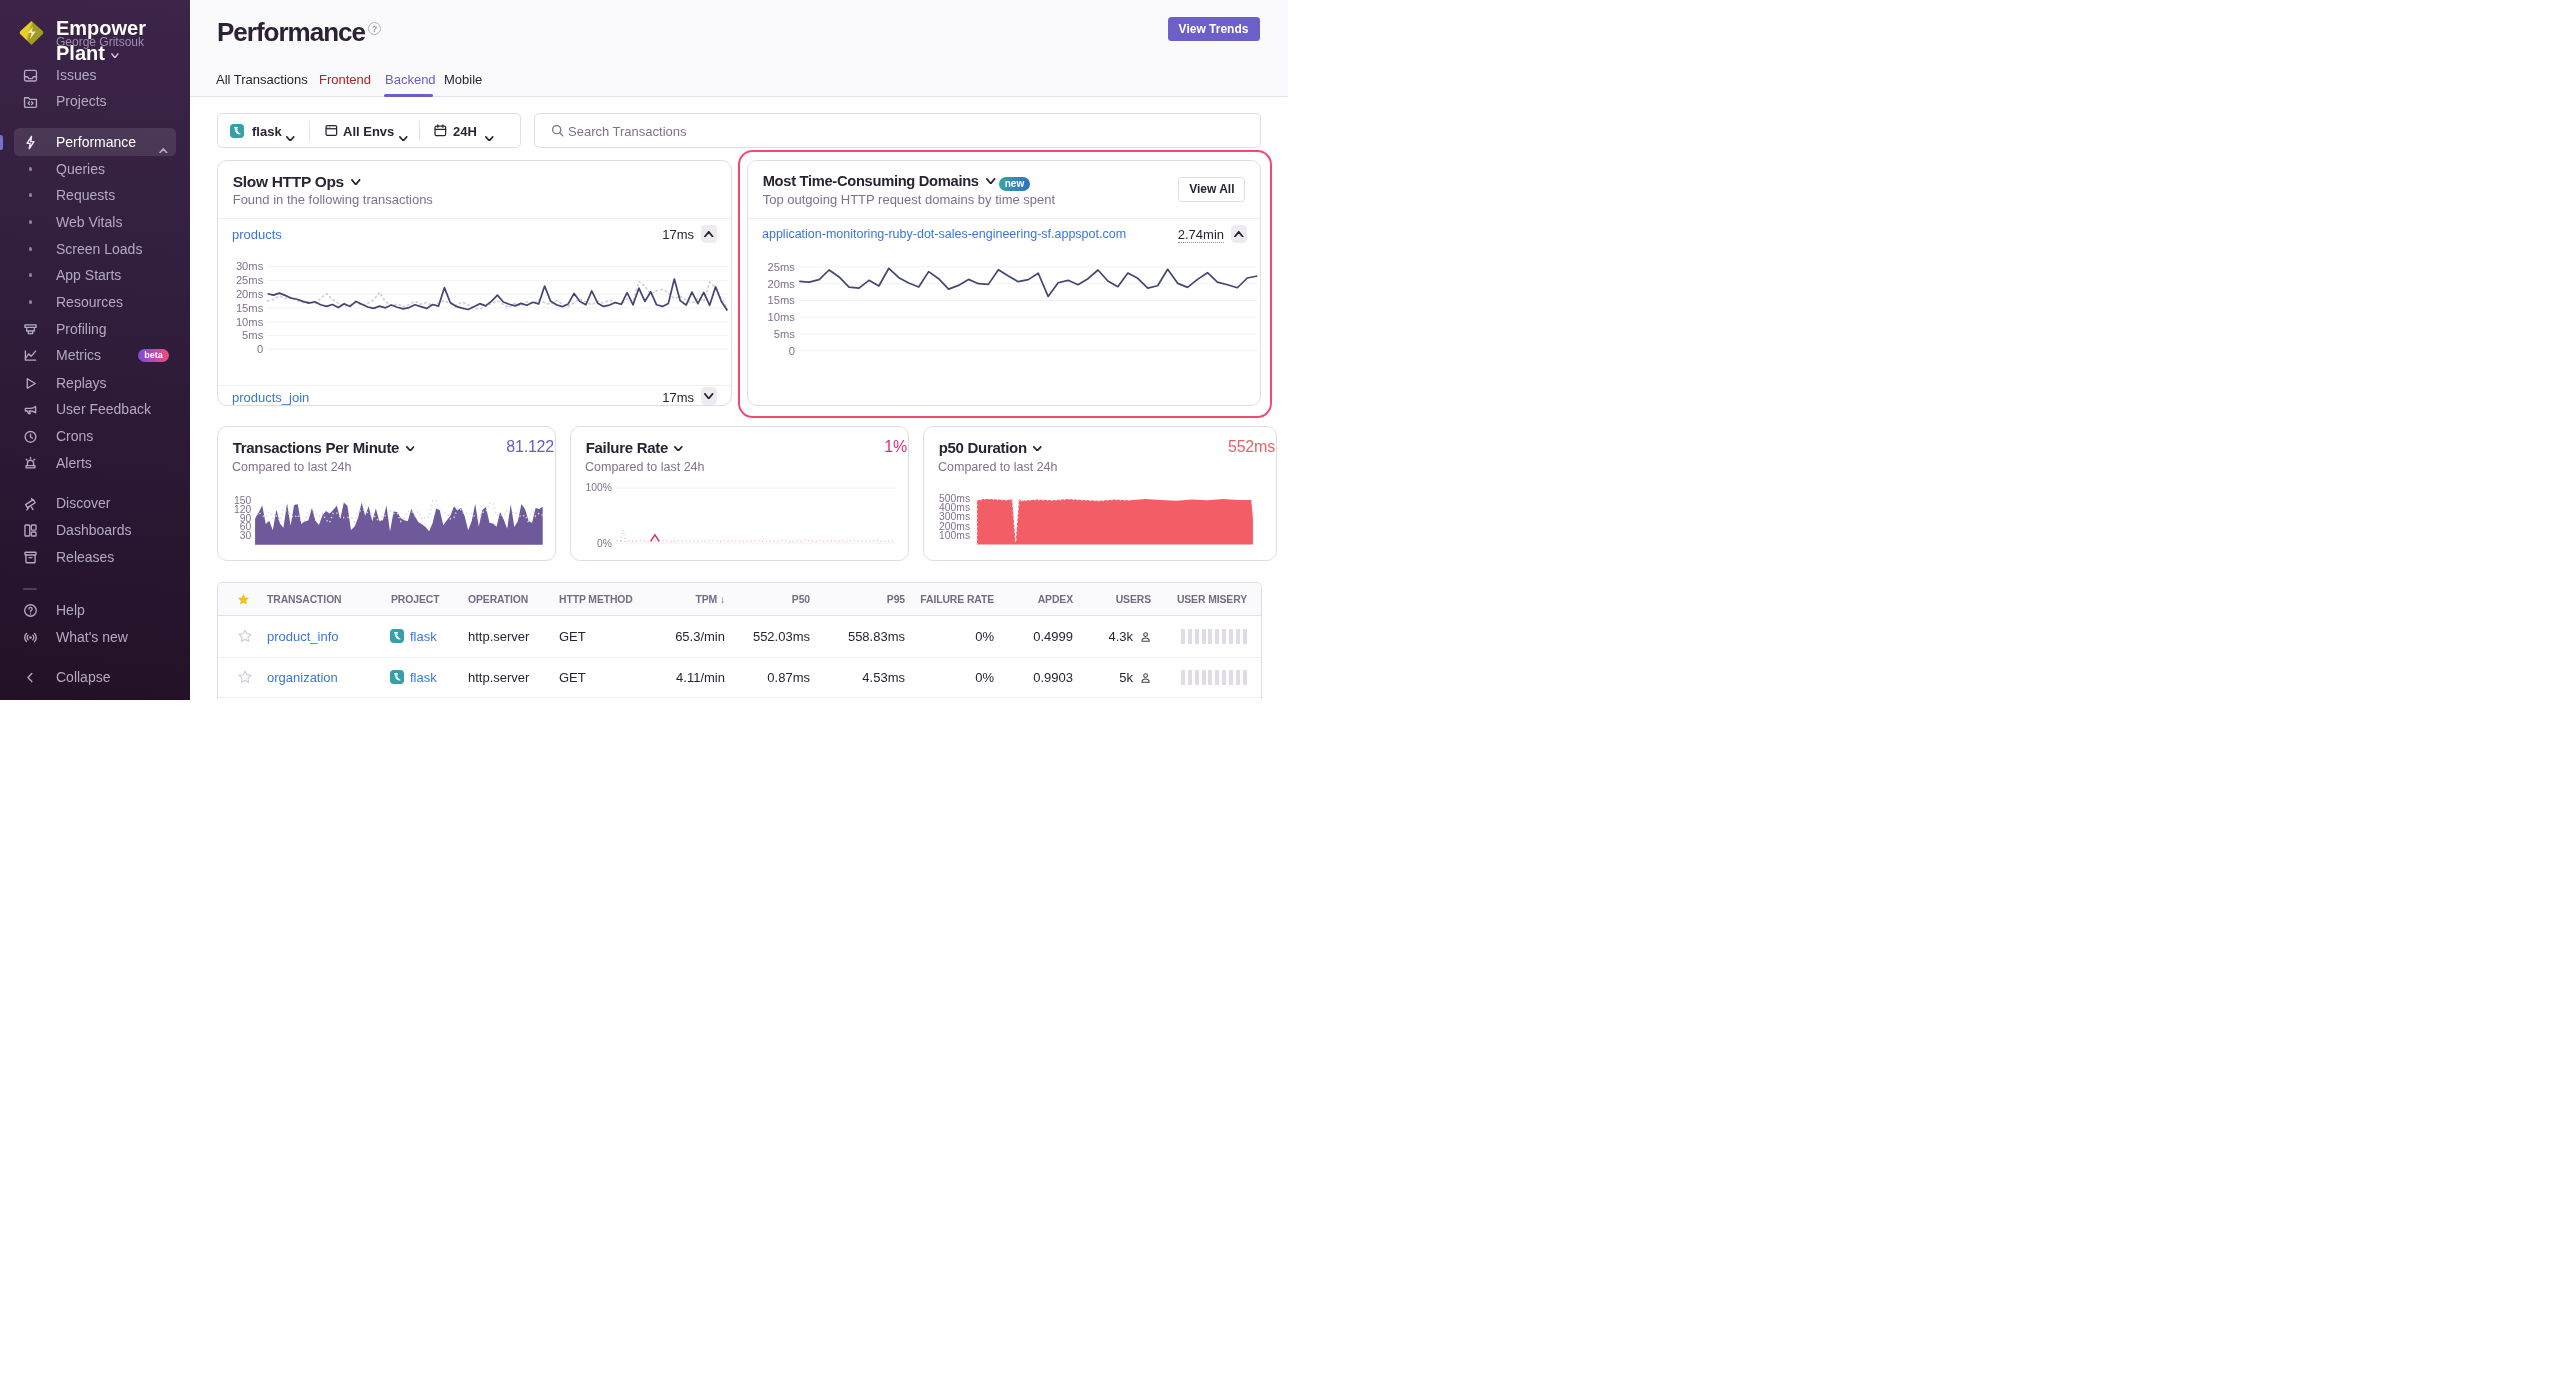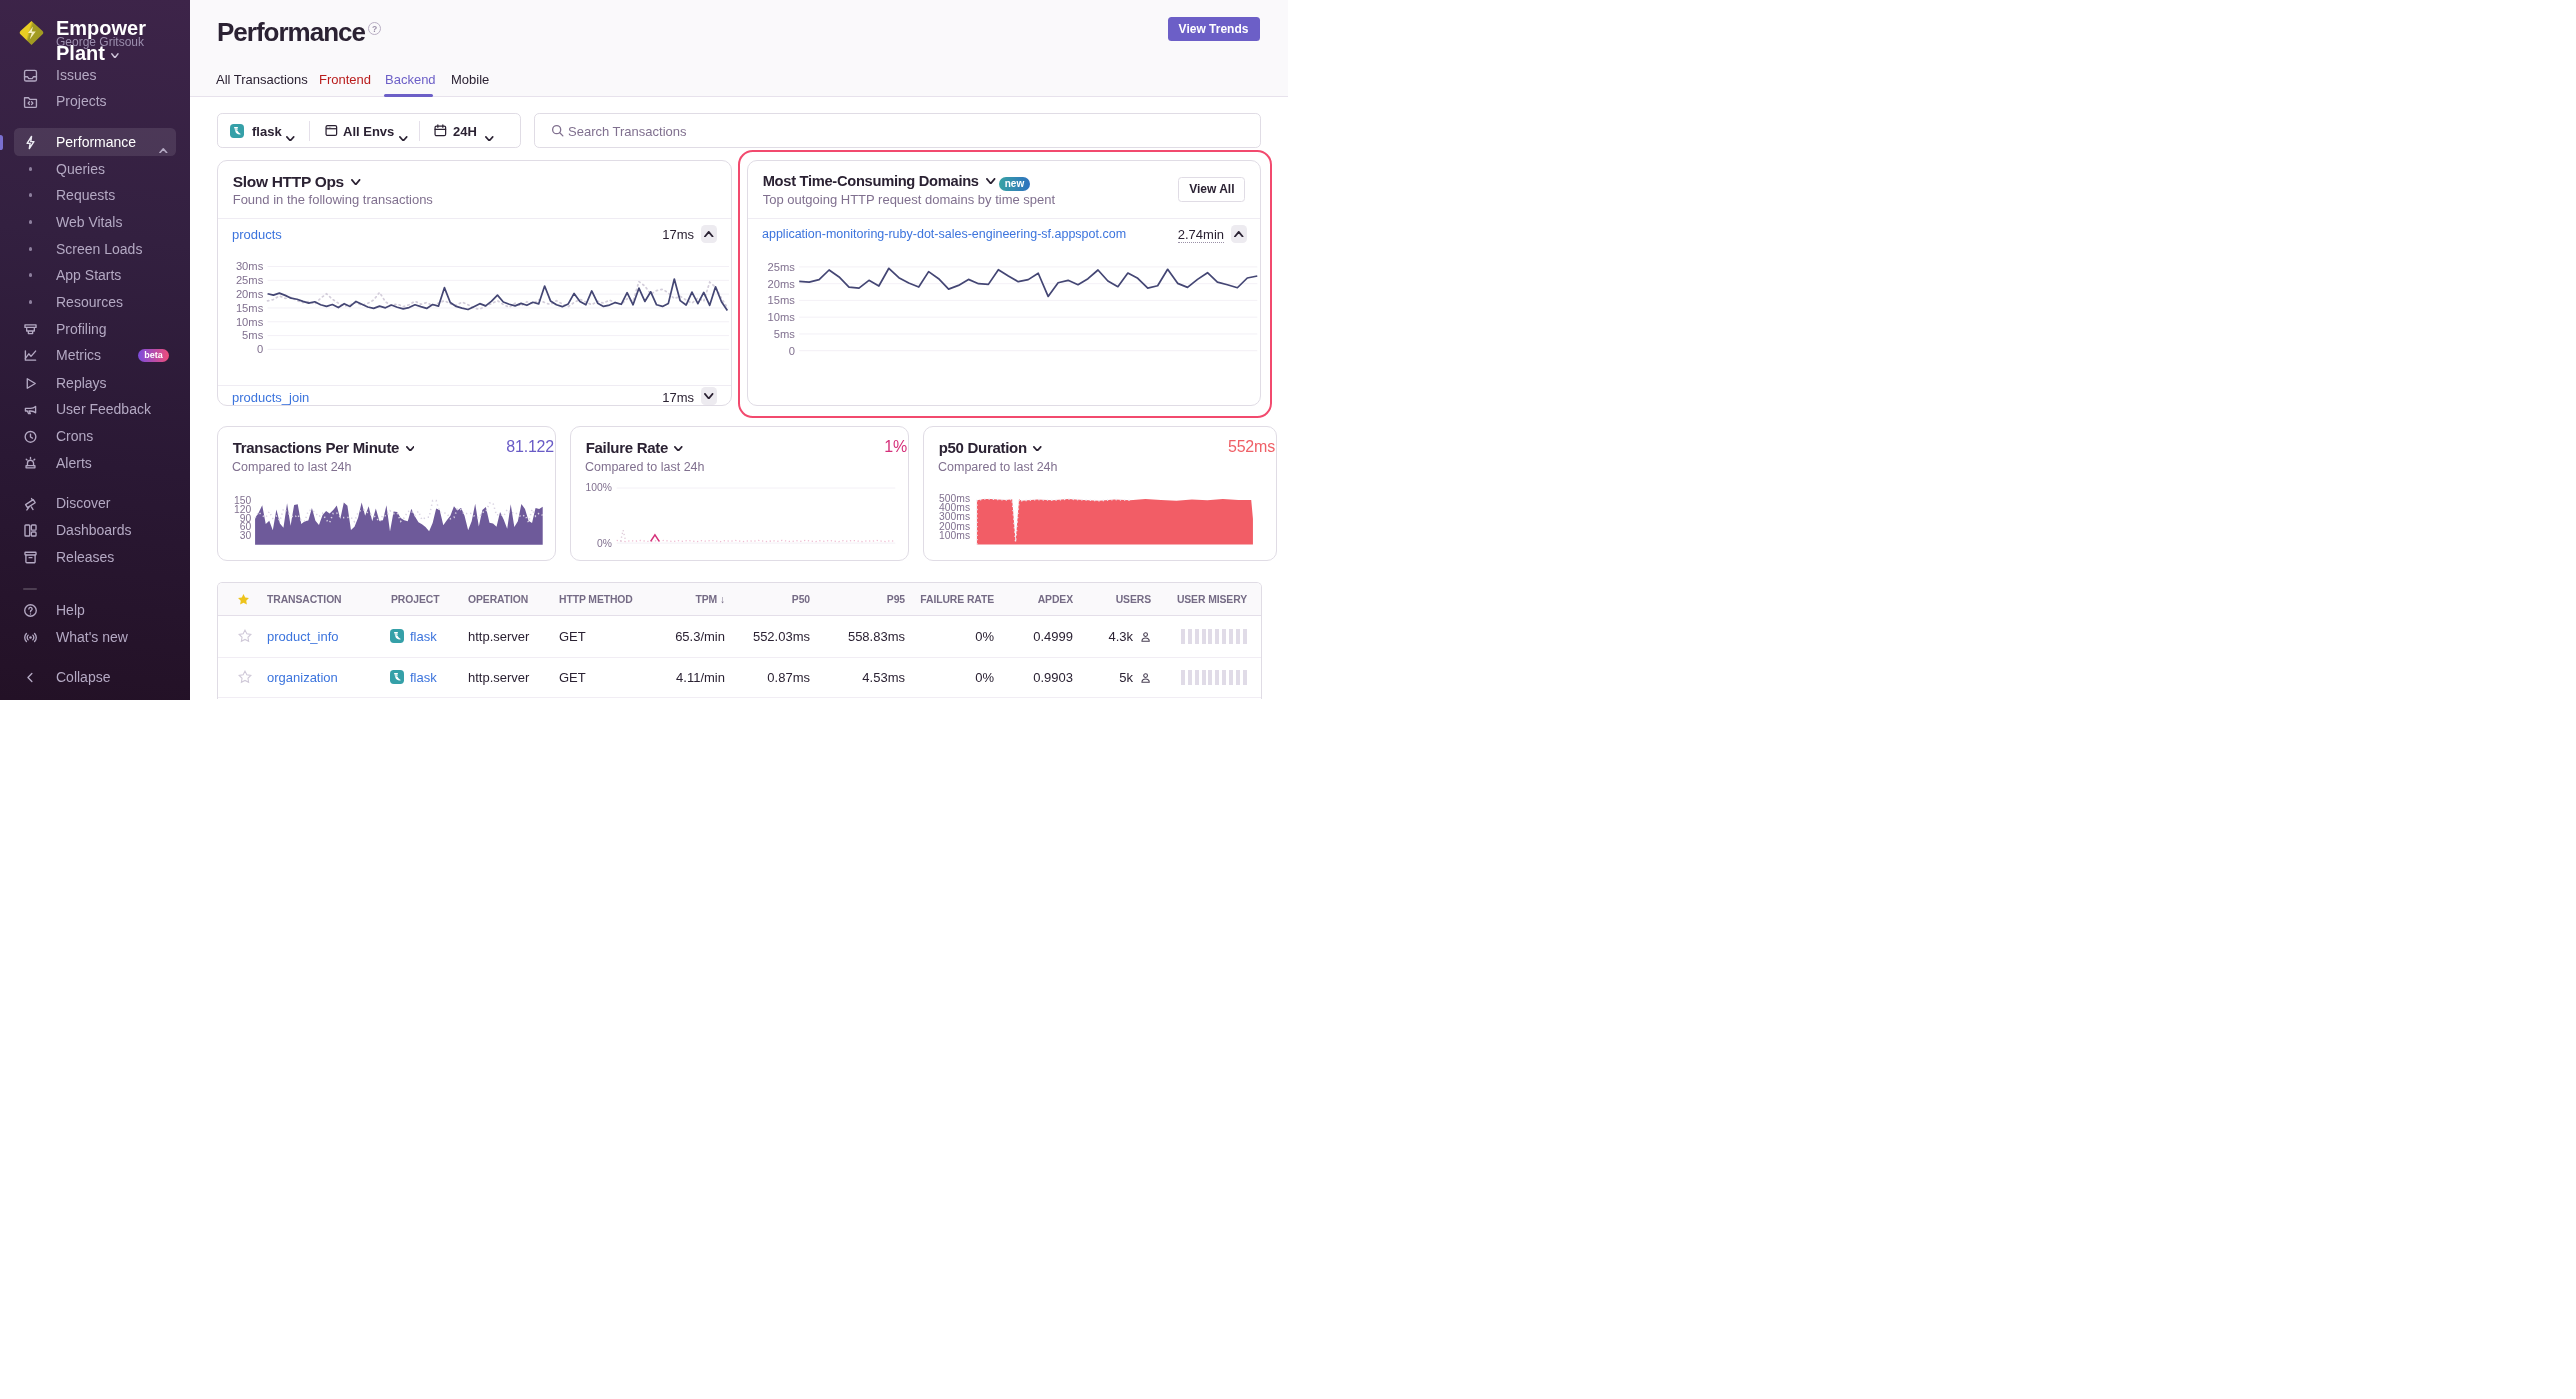--- a/index.html
+++ b/index.html
@@ -215,21 +215,21 @@
     <div class="abs" style="left:138px;top:349px;width:31px;height:13px;border-radius:7px;background:linear-gradient(90deg,#7c4cdd,#ef4d7a);color:#fff;font-size:9px;font-weight:bold;text-align:center;line-height:13px">beta</div>
     <div class="abs" style="left:23px;top:588px;width:14px;height:1.7px;background:rgba(255,255,255,0.18);border-radius:0.9px"></div>
   </div>
 <div class="hdr">
     <div class="abs" style="left:27px;top:17px;font-size:26px;font-weight:bold;letter-spacing:-1px">Performance</div>
     <div style="position:absolute;left:178px;top:22.4px;width:13px;height:13px;border:1.3px solid #b9afc4;border-radius:50%;color:#9c91aa;font-size:8.6px;font-weight:bold;text-align:center;line-height:13px">?</div>
     <div class="abs" style="right:28.5px;top:17px;width:92px;height:24px;background:#6c5fc7;border-radius:3.5px;color:#fff;font-size:12px;font-weight:bold;text-align:center;line-height:24px">View Trends</div>
     <div class="tab" style="left:26px;color:#2b2233">All Transactions</div>
     <div class="tab" style="left:129px;color:#b91c1c">Frontend</div>
     <div class="tab" style="left:195px;color:#6c5fc7">Backend</div>
-    <div class="tab" style="left:261px;color:#2b2233">Mobile</div>
+    <div class="tab" style="left:254px;color:#2b2233">Mobile</div>
     <div class="abs" style="left:194px;top:94px;width:49px;height:3px;background:#6c5fc7;border-radius:1.7px"></div>
   </div>
 <div class="abs" style="left:217px;top:113px;width:304px;height:35px;background:#fff;border:0.9px solid #e0dce5;border-radius:5.2px"></div>
 <div class="abs" style="left:309px;top:121px;width:0.9px;height:20px;background:#e5e0ea"></div>
 <div class="abs" style="left:419px;top:121px;width:0.9px;height:20px;background:#e5e0ea"></div>
 <div class="abs" style="left:230px;top:124px"><svg width="14" height="14" viewBox="0 0 16 16">
       <rect width="16" height="16" rx="4.2" fill="#35a0a8"></rect>
       <g fill="#fff">
         <path d="M4.6 3.4h4.6l-.7 1.9H5.2Z"></path>
         <path d="M5.3 5.9h3.6l-.6 1.7H5.8Z"></path>

